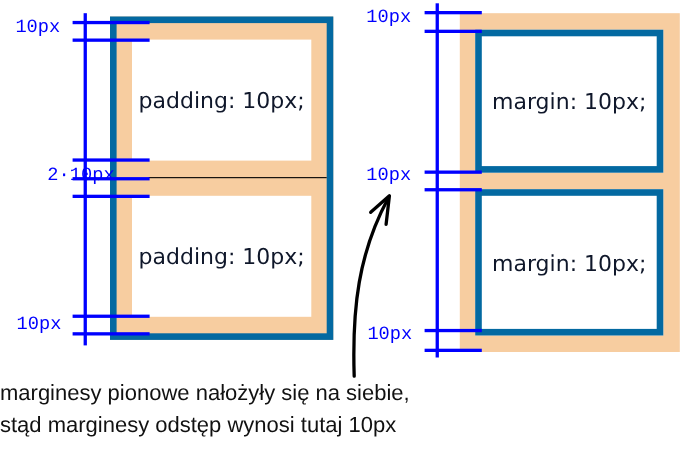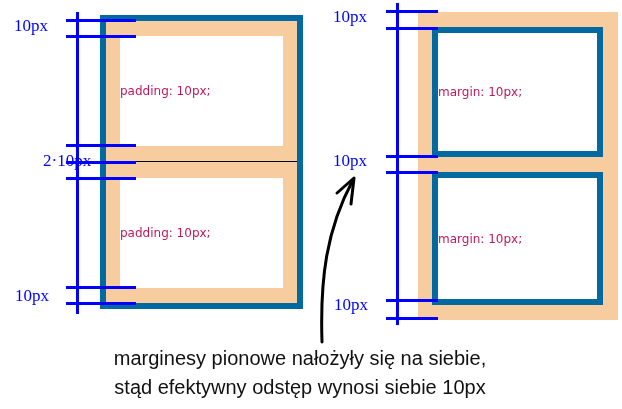--- a/index.html
+++ b/index.html
@@ -3,27 +3,27 @@
   <meta charset="utf-8">
   <style>
     html, body { margin: 0; padding: 0; background: #ffffff; }
     body { width: 622px; height: 409px; position: relative; overflow: hidden;
            font-family: "DejaVu Sans", "Liberation Sans", sans-serif; }
     .abs { position: absolute; }
     .peach { background: #f7cda0; }
     .black-border { box-sizing: border-box; border: 6px solid #0369a1; }
     .white { background: #ffffff; }
     .box-label { position: absolute; left: 0; right: 0; top: 50%; transform: translateY(-50%);
-                 font-size: 12px; color: #be185d; white-space: nowrap; }
+                 text-align: center; font-size: 20px; color: #0f172a; white-space: nowrap; }
     .vline { position: absolute; width: 3px; background: #0000ff; }
     .tick { position: absolute; height: 3px; background: #0000ff; }
     .dim-label { position: absolute; color: #0000ff; font-size: 17px;
-                 font-family: Liberation Serif, serif; white-space: nowrap; }
+                 font-family: Liberation Mono, monospace; white-space: nowrap; }
     .thin-divider { position: absolute; height: 1px; background: #000; }
-    .caption { position: absolute; left: 0; width: 600px; text-align: center; color: #111;
+    .caption { position: absolute; left: 0; width: 600px; text-align: left; color: #111;
                font-size: 20px; line-height: 28px; font-family: "Liberation Sans", "DejaVu Sans", sans-serif; }
   </style>
 </head>
 <body>
 
 <div>
 
   <div class="abs black-border peach" style="left:100px; top:15px; width:203px; height:294px;"></div>
 
   <div class="abs white" style="left:120px; top:36px; width:163px; height:110px;">
@@ -74,13 +74,13 @@
   <span class="dim-label" style="left:333px; top:151px;">10px</span>
   <span class="dim-label" style="left:334px; top:295px;">10px</span>
 </div>
 
 <svg class="abs" style="left:300px; top:160px;" width="80" height="190" viewBox="0 0 80 190">
   <path d="M22 182 C 20 120, 26 70, 53 20" fill="none" stroke="#000" stroke-width="3" stroke-linecap="round"></path>
   <path d="M37 33 L 54 18 L 51 44" fill="none" stroke="#000" stroke-width="3" stroke-linecap="round" stroke-linejoin="round"></path>
 </svg>
 
 <div class="caption" style="top:344px;">marginesy pionowe nałożyły się na siebie,</div>
-<div class="caption" style="top:373px;">stąd efektywny odstęp wynosi siebie 10px</div>
+<div class="caption" style="top:373px;">stąd marginesy odstęp wynosi tutaj 10px</div>
 
 </body></html>

